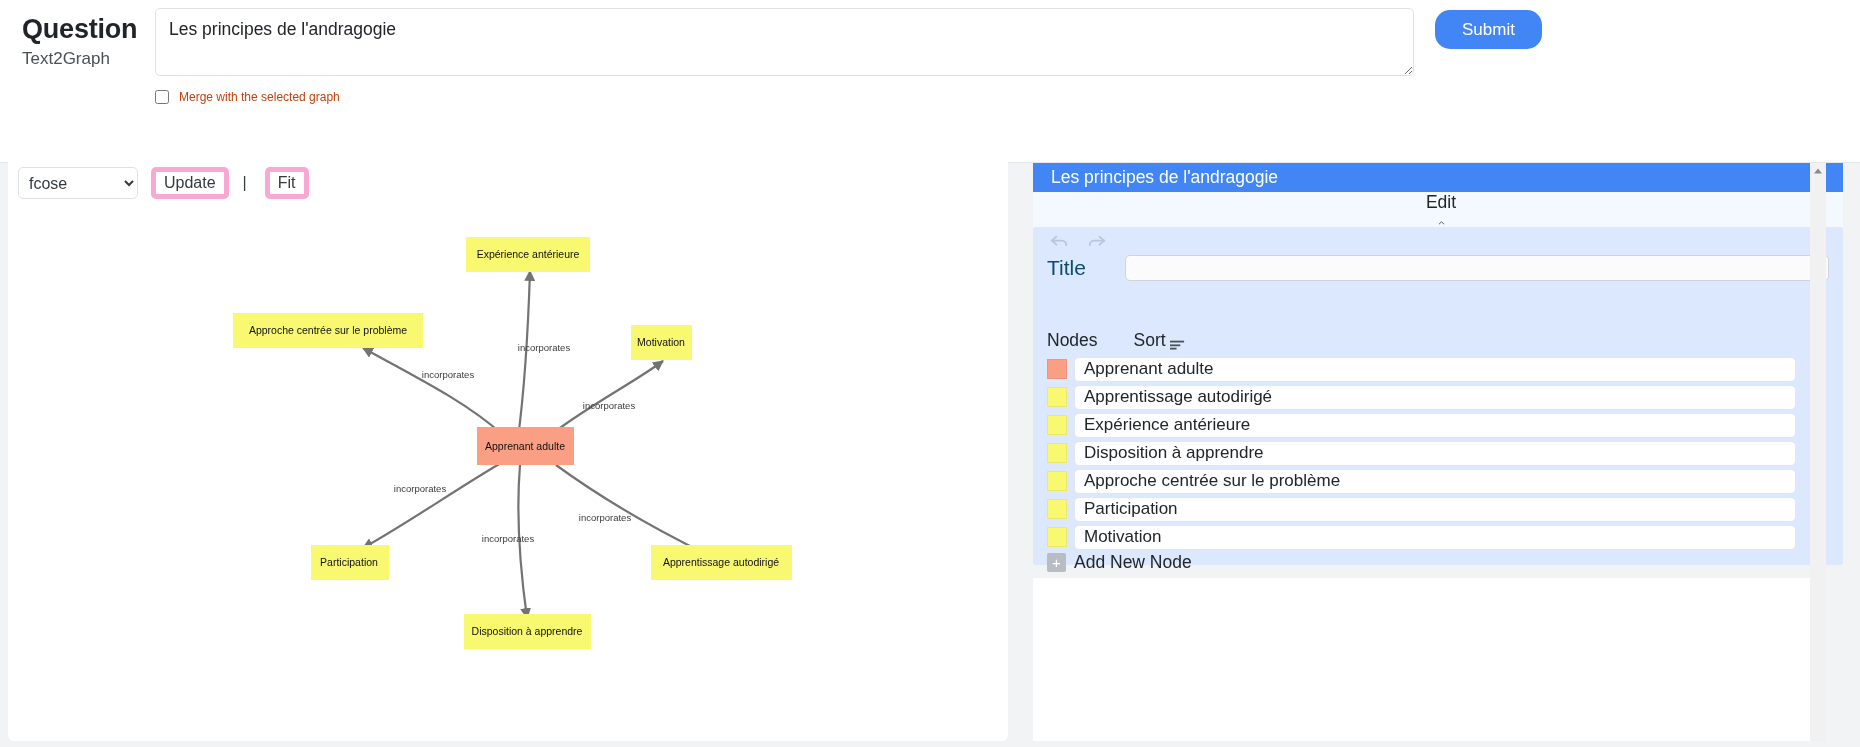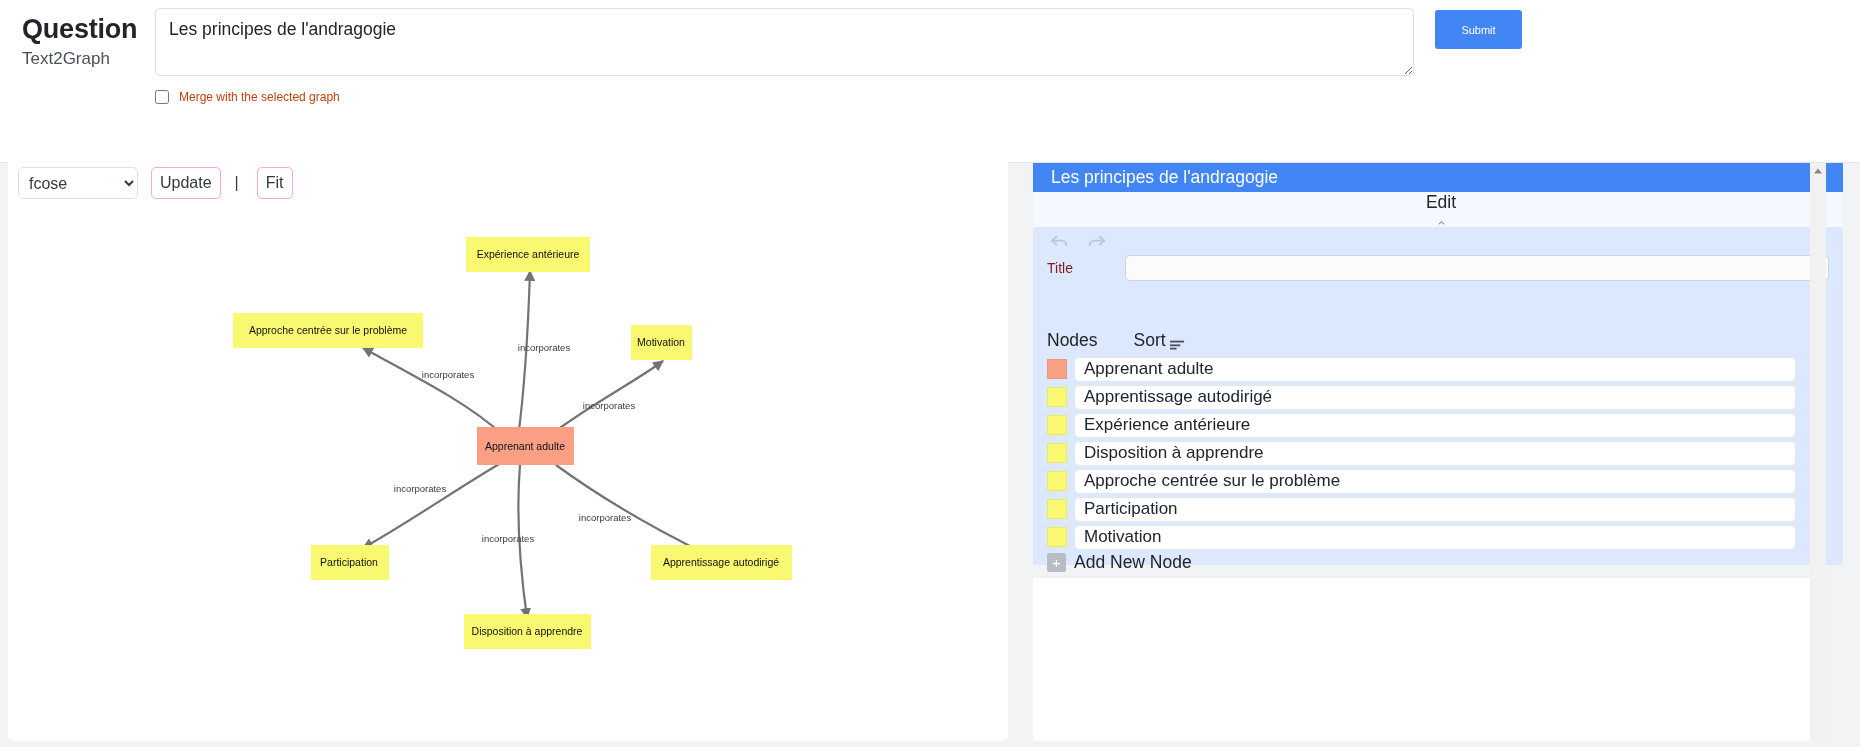--- a/index.html
+++ b/index.html
@@ -35,25 +35,25 @@
     border: 1px solid #dee2e6; border-radius: 5px;
     background: #fff; resize: both;
     padding: 10px 13px;
     font-family: "Liberation Sans", sans-serif;
     font-size: 17.5px; color: #212529;
     outline: none;
     overflow: hidden;
   }
   #submit-button {
     position: absolute; left: 1435px; top: 10px;
-    width: 87px; height: 39px;
+    width: 107px; height: 39px;
     background: #4285f4; color: #fff;
-    border: none; border-radius: 3px;
-    font-family: "Liberation Sans", sans-serif;
-    font-size: 11px;
+    border: none; border-radius: 15px;
+    font-family: "Liberation Sans", sans-serif;
+    font-size: 17px;
     cursor: pointer;
   }
   #merge-row {
     position: absolute; left: 155px; top: 90px;
     display: flex; align-items: center; gap: 10px;
   }
   #merge-checkbox {
     width: 14px; height: 14px; margin: 0;
     cursor: pointer;
   }
@@ -76,21 +76,21 @@
     width: 120px; height: 32px;
     border: 1px solid #dee2e6; border-radius: 5px;
     background: #fff;
     font-family: "Liberation Sans", sans-serif;
     font-size: 16px; color: #343a40;
     padding: 0 6px;
     cursor: pointer;
   }
   .toolbar-btn {
     height: 32px;
-    border: 1px solid #f9a8d4; border-radius: 5px;
+    border: 5px solid #f9a8d4; border-radius: 5px;
     background: #fff;
     font-family: "Liberation Sans", sans-serif;
     font-size: 16px; color: #343a40;
     padding: 0 8px;
     margin-left: 4px;
     cursor: pointer;
   }
   #toolbar-divider {
     font-size: 16px; color: #343a40;
     margin: 0 5px;
@@ -137,21 +137,21 @@
     position: absolute; left: 16px; top: 6px;
     display: flex; gap: 14px; align-items: center;
   }
   .history-btn { cursor: pointer; display: block; }
   .field-row {
     position: absolute; left: 14px;
     display: flex; align-items: center;
     width: 782px;
   }
   .field-label {
-    width: 78px; font-size: 14px; color: #7f1d1d;
+    width: 78px; font-size: 21px; color: #0c4a6e;
   }
   .field-input {
     flex: 1; height: 26px;
     border: 1px solid #ced4da; border-radius: 5px;
     background: #fbfbfc;
     font-family: "Liberation Sans", sans-serif;
     font-size: 16px; color: #212529;
     padding: 0 8px; outline: none;
   }
   #nodes-header-row {

